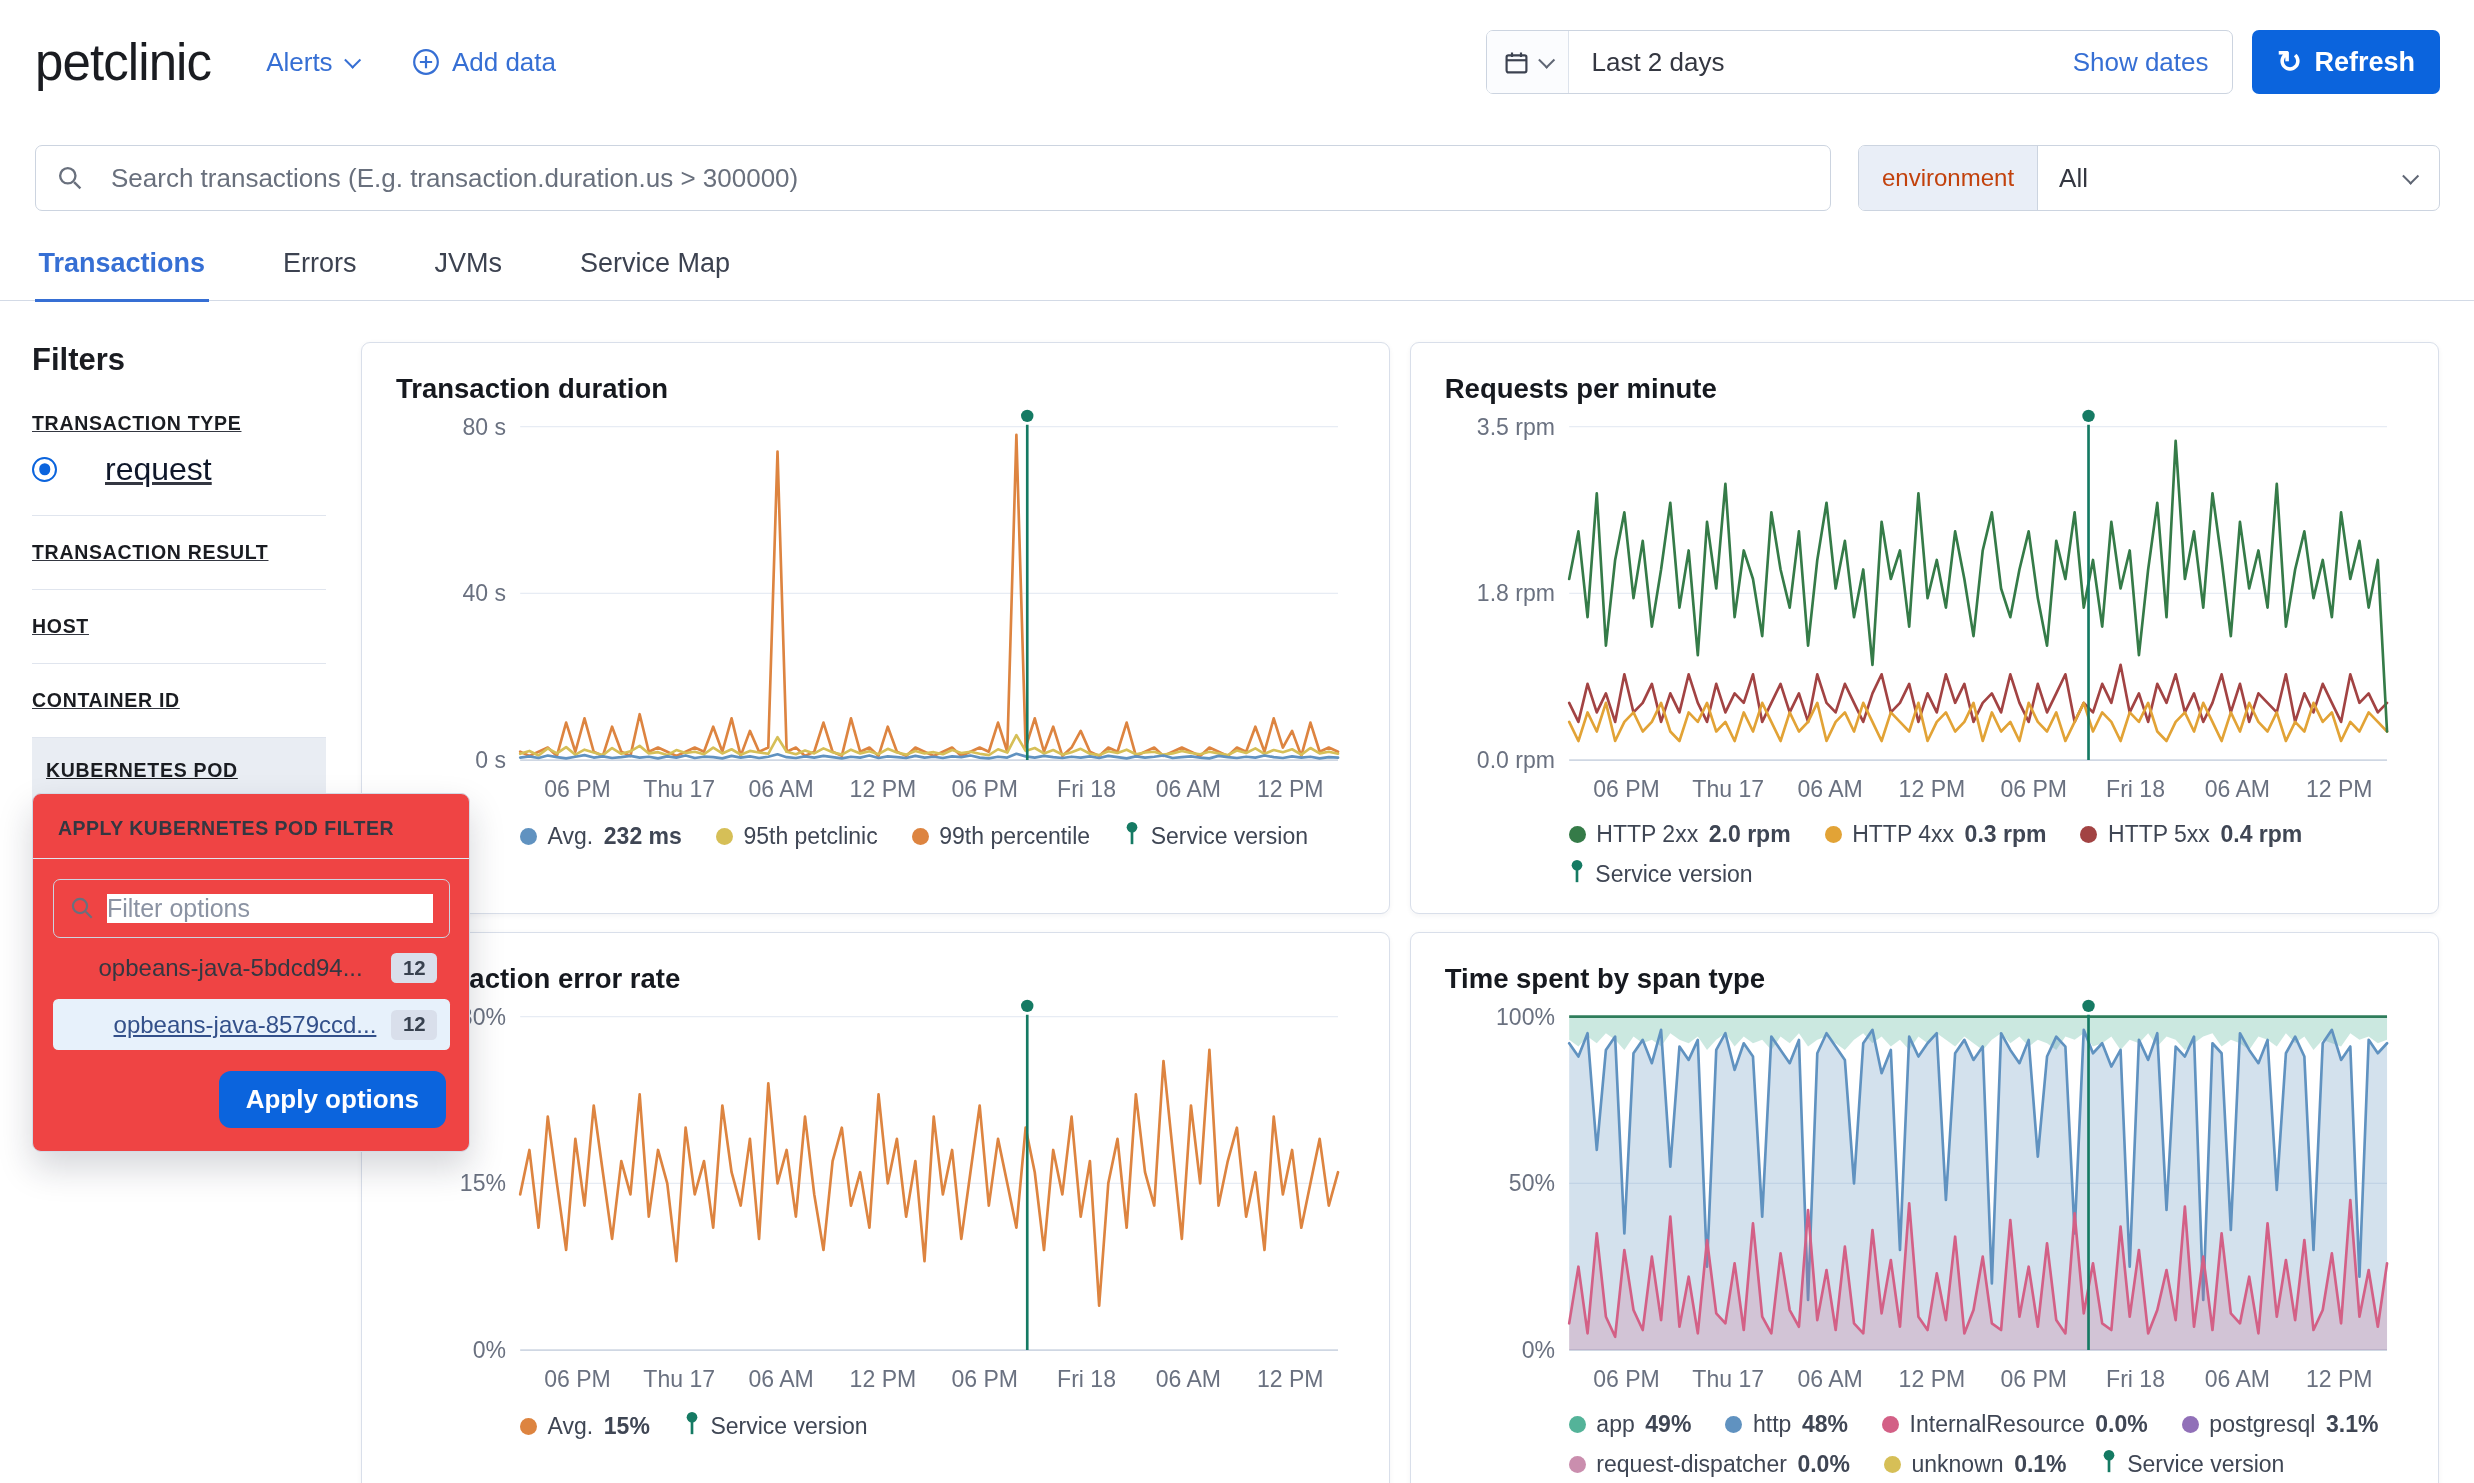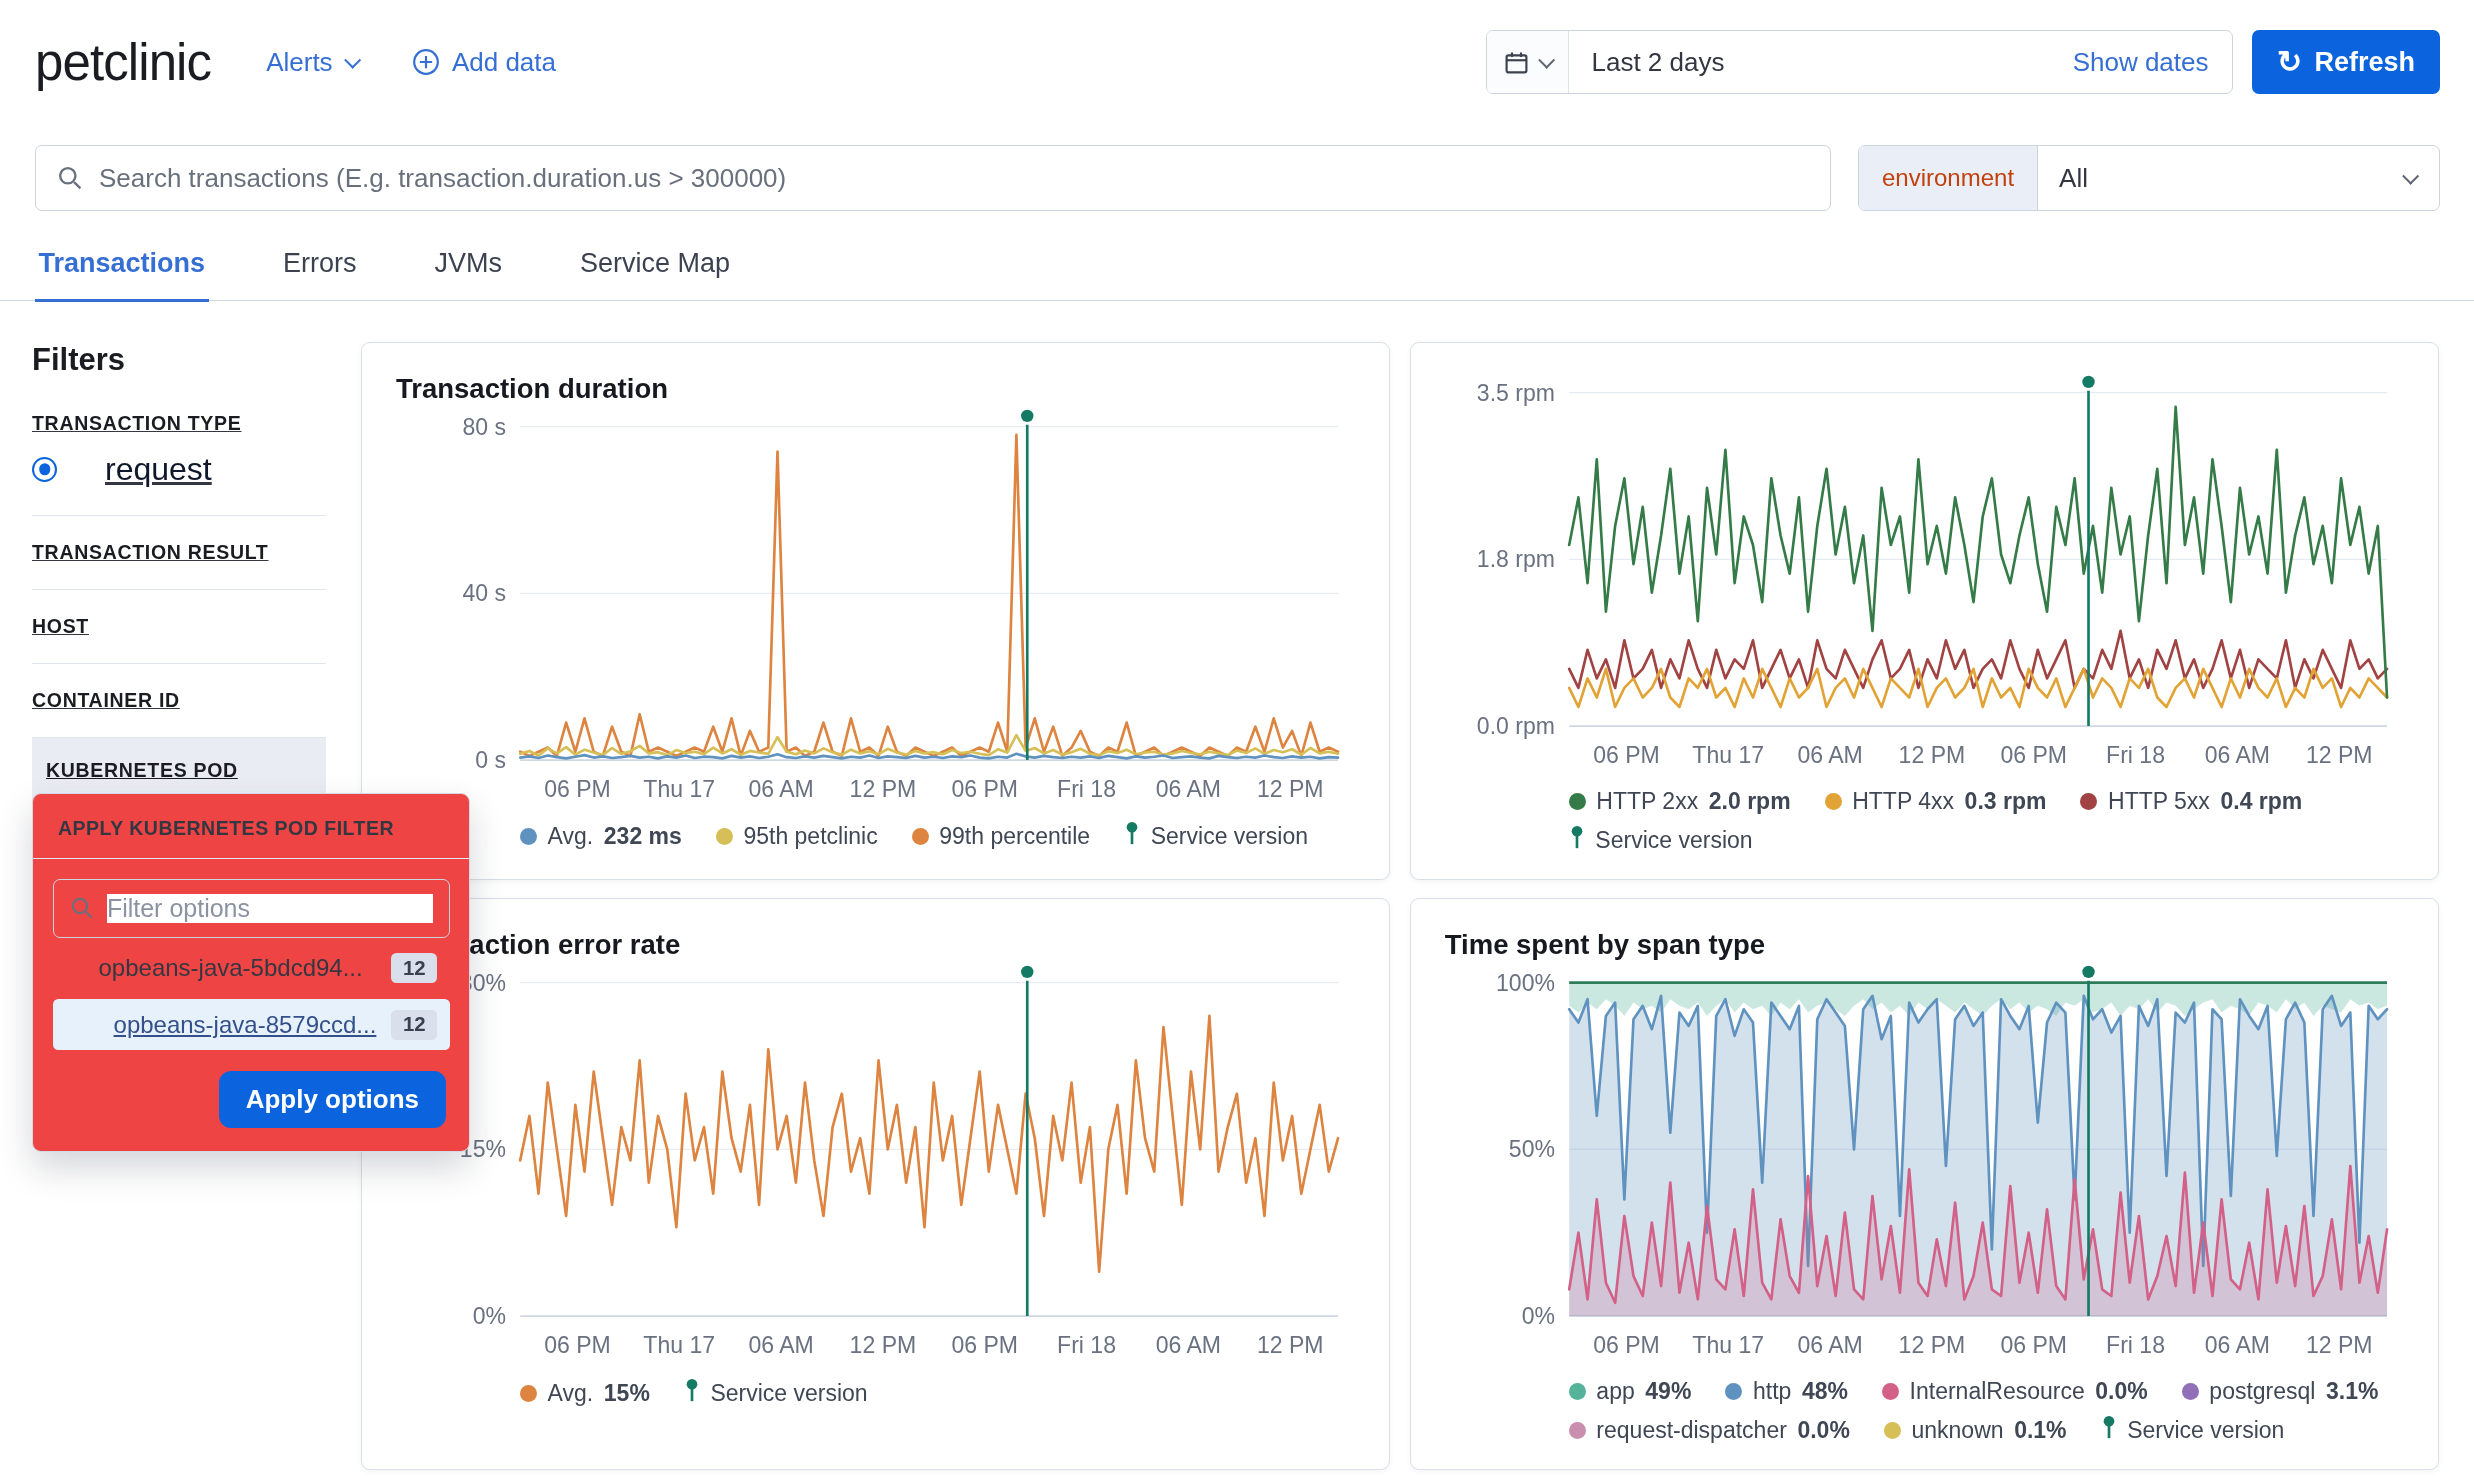--- a/index.html
+++ b/index.html
@@ -21,21 +21,21 @@
     background:#fbfcfe; border:none; border-right:1.8px solid #dde3ec; border-radius:5.3px 0 0 5.3px; cursor:pointer; color:#3c4250; }
   .dateval { font-size:26px; color:#343741; padding-left:23px; flex:1; }
   .showdates { font-size:26px; color:#366fd4; padding-right:23px; cursor:pointer; white-space:nowrap; }
   .refreshbtn { margin-left:19.5px; width:188px; height:64px; border:none; border-radius:7px;
     background:#0b64dd; color:#fff; font-size:27px; font-weight:600; font-family:inherit;
     display:flex; align-items:center; justify-content:center; gap:12.4px; cursor:pointer; }
   .ricon { font-size:30px; line-height:1; }
 
   
   .searchrow { display:flex; gap:27px; margin:51px 35px 0 35px; height:66px; }
-  .searchbox { flex:1; display:flex; align-items:center; gap:15px; padding:0 21px;
+  .searchbox { flex:1; display:flex; align-items:center; gap:27px; padding:0 21px;
     border:1.8px solid #ccd4e0; border-radius:7px; background:#fff; }
   .searchbox input { flex:1; border:none; outline:none; font-size:26px; font-family:inherit; color:#343741; background:transparent; }
   .searchbox input::placeholder { color:#69707d; }
   .envgroup { width:582px; display:flex; align-items:center; border:1.8px solid #ccd4e0; border-radius:7px; background:#fff; cursor:pointer; }
   .envlabel { align-self:stretch; display:flex; align-items:center; padding:0 23px; font-size:24px;
     background:#e9eef7; color:#c2410c; border-right:1.8px solid #ccd4e0; border-radius:5.3px 0 0 5.3px; }
   .envval { font-size:26px; padding-left:21px; }
   .envgroup .chev { margin-left:auto; margin-right:25px; }
 
   
@@ -240,20 +240,21 @@
               <span class="litem">
                 <span><svg width="16" height="25" viewBox="0 0 18 28">
                     <line x1="9" y1="9" x2="9" y2="26" stroke="#157a63" stroke-width="3"></line>
                     <circle cx="9" cy="7" r="6" fill="#157a63"></circle>
                   </svg></span>
                 <span>Service version</span>
               </span>
             </div>
         </section>
         <section class="panel">
+          <h3>Requests per minute</h3>
           <div class="chart"><svg width="958" height="401" viewBox="0 0 1080 452">
                 <line x1="140" x2="1062" y1="22" y2="22" stroke="#e7ecf4" stroke-width="1.5"></line>
                 <text x="124" y="31" text-anchor="end" font-size="26" fill="#6a7180">3.5 rpm</text>
                 <line x1="140" x2="1062" y1="210" y2="210" stroke="#e7ecf4" stroke-width="1.5"></line>
                 <text x="124" y="219" text-anchor="end" font-size="26" fill="#6a7180">1.8 rpm</text>
                 <line x1="140" x2="1062" y1="398" y2="398" stroke="#cfd7e3" stroke-width="2"></line>
                 <text x="124" y="407" text-anchor="end" font-size="26" fill="#6a7180">0.0 rpm</text>
                 <path d="M140.0 333.5L150.4 355.0L160.7 312.1L171.1 344.3L181.4 322.8L191.8 355.0L202.2 301.3L212.5 344.3L222.9 333.5L233.2 312.1L243.6 355.0L254.0 322.8L264.3 344.3L274.7 301.3L285.0 333.5L295.4 355.0L305.8 312.1L316.1 344.3L326.5 322.8L336.8 333.5L347.2 301.3L357.6 355.0L367.9 333.5L378.3 312.1L388.6 344.3L399.0 322.8L409.3 355.0L419.7 301.3L430.1 333.5L440.4 344.3L450.8 312.1L461.1 333.5L471.5 355.0L481.9 322.8L492.2 301.3L502.6 344.3L512.9 333.5L523.3 312.1L533.7 355.0L544.0 322.8L554.4 344.3L564.7 301.3L575.1 333.5L585.5 312.1L595.8 355.0L606.2 333.5L616.5 322.8L626.9 344.3L637.3 301.3L647.6 333.5L658.0 355.0L668.3 312.1L678.7 344.3L689.1 322.8L699.4 301.3L709.8 355.0L720.1 333.5L730.5 344.3L740.9 312.1L751.2 333.5L761.6 290.6L771.9 344.3L782.3 322.8L792.7 355.0L803.0 312.1L813.4 333.5L823.7 301.3L834.1 344.3L844.4 322.8L854.8 355.0L865.2 333.5L875.5 301.3L885.9 344.3L896.2 312.1L906.6 355.0L917.0 322.8L927.3 333.5L937.7 344.3L948.0 301.3L958.4 355.0L968.8 322.8L979.1 344.3L989.5 312.1L999.8 333.5L1010.2 355.0L1020.6 301.3L1030.9 333.5L1041.3 322.8L1051.6 344.3L1062.0 333.5" fill="none" stroke="#a24343" stroke-width="3" stroke-linejoin="round" stroke-linecap="round"></path>
                 <path d="M140.0 355.0L150.4 376.5L160.7 344.3L171.1 365.8L181.4 333.5L191.8 376.5L202.2 355.0L212.5 344.3L222.9 365.8L233.2 355.0L243.6 333.5L254.0 365.8L264.3 376.5L274.7 344.3L285.0 355.0L295.4 333.5L305.8 365.8L316.1 355.0L326.5 376.5L336.8 344.3L347.2 365.8L357.6 333.5L367.9 355.0L378.3 376.5L388.6 344.3L399.0 365.8L409.3 355.0L419.7 333.5L430.1 376.5L440.4 355.0L450.8 344.3L461.1 365.8L471.5 333.5L481.9 355.0L492.2 376.5L502.6 344.3L512.9 355.0L523.3 365.8L533.7 333.5L544.0 376.5L554.4 355.0L564.7 344.3L575.1 365.8L585.5 355.0L595.8 333.5L606.2 376.5L616.5 344.3L626.9 365.8L637.3 355.0L647.6 376.5L658.0 333.5L668.3 355.0L678.7 365.8L689.1 344.3L699.4 376.5L709.8 355.0L720.1 333.5L730.5 365.8L740.9 344.3L751.2 355.0L761.6 376.5L771.9 344.3L782.3 355.0L792.7 333.5L803.0 365.8L813.4 376.5L823.7 355.0L834.1 344.3L844.4 365.8L854.8 333.5L865.2 355.0L875.5 376.5L885.9 344.3L896.2 365.8L906.6 333.5L917.0 355.0L927.3 365.8L937.7 344.3L948.0 376.5L958.4 355.0L968.8 365.8L979.1 333.5L989.5 355.0L999.8 344.3L1010.2 376.5L1020.6 355.0L1030.9 365.8L1041.3 344.3L1051.6 355.0L1062.0 365.8" fill="none" stroke="#e2a336" stroke-width="3" stroke-linejoin="round" stroke-linecap="round"></path>
                 <path d="M140.0 193.9L150.4 140.2L160.7 236.9L171.1 97.2L181.4 269.1L191.8 172.4L202.2 118.7L212.5 215.4L222.9 150.9L233.2 247.6L243.6 183.1L254.0 107.9L264.3 226.1L274.7 161.7L285.0 279.8L295.4 129.4L305.8 204.6L316.1 86.5L326.5 236.9L336.8 161.7L347.2 193.9L357.6 258.3L367.9 118.7L378.3 183.1L388.6 226.1L399.0 140.2L409.3 269.1L419.7 172.4L430.1 107.9L440.4 204.6L450.8 150.9L461.1 236.9L471.5 183.1L481.9 290.6L492.2 129.4L502.6 193.9L512.9 161.7L523.3 247.6L533.7 97.2L544.0 215.4L554.4 172.4L564.7 226.1L575.1 140.2L585.5 193.9L595.8 258.3L606.2 161.7L616.5 118.7L626.9 204.6L637.3 236.9L647.6 183.1L658.0 140.2L668.3 215.4L678.7 269.1L689.1 150.9L699.4 193.9L709.8 118.7L720.1 226.1L730.5 172.4L740.9 247.6L751.2 129.4L761.6 204.6L771.9 161.7L782.3 279.8L792.7 183.1L803.0 107.9L813.4 236.9L823.7 38.1L834.1 193.9L844.4 140.2L854.8 226.1L865.2 97.2L875.5 172.4L885.9 258.3L896.2 129.4L906.6 204.6L917.0 161.7L927.3 226.1L937.7 86.5L948.0 247.6L958.4 183.1L968.8 140.2L979.1 215.4L989.5 172.4L999.8 236.9L1010.2 118.7L1020.6 193.9L1030.9 150.9L1041.3 226.1L1051.6 172.4L1062.0 365.8" fill="none" stroke="#357b48" stroke-width="3" stroke-linejoin="round" stroke-linecap="round"></path>

